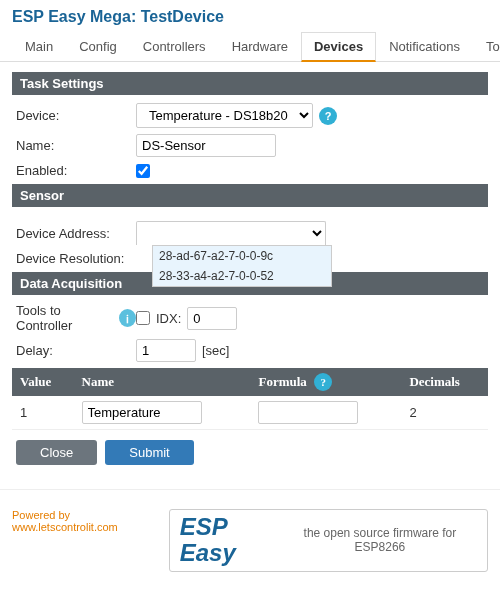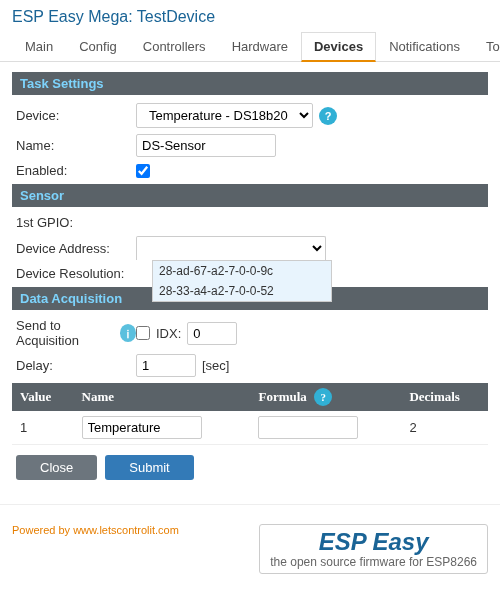--- a/index.html
+++ b/index.html
@@ -13,21 +13,21 @@
     }
     
     #app-header {
       background: #fff;
       padding: 8px 12px 0 12px;
       border-bottom: 1px solid #ddd;
     }
     #app-title {
       color: #1a6496;
       font-size: 16px;
-      font-weight: normal;
+      font-weight: bold;
       margin-bottom: 6px;
     }
     #nav-bar {
       display: flex;
       gap: 0;
     }
     .nav-tab {
       padding: 6px 12px;
       cursor: pointer;
       color: #555;
@@ -43,21 +43,21 @@
       background: #fff;
       font-weight: bold;
       border-bottom: 2px solid #e88a00;
     }
     
     #main-content {
       padding: 10px 12px;
     }
     .section-header {
       background: #5a6268;
-      color: #7dd3fc;
+      color: #ffffff;
       font-weight: bold;
       padding: 4px 8px;
       margin-bottom: 8px;
       font-size: 13px;
     }
     .form-row {
       display: flex;
       align-items: center;
       margin-bottom: 6px;
       padding: 0 4px;
@@ -169,21 +169,21 @@
       padding: 19px 12px;
       border-top: 1px solid #eee;
       margin-top: 4px;
     }
     #powered-by {
       font-size: 11px;
       color: #e67e00;
     }
     #esp-easy-logo {
       display: flex;
-      flex-direction: column;
+      flex-direction: row;
       align-items: center;
       border: 1px solid #ccc;
       padding: 4px 10px;
       border-radius: 3px;
       min-width: 130px;
     }
     #esp-easy-logo-text {
       font-size: 24px;
       font-weight: bold;
       font-style: italic;
@@ -259,21 +259,20 @@
       <div class="form-control-area">
         <input type="checkbox" checked="" style="">
       </div>
     </div>
   </div>
 
   <div class="section-wrapper">
     <div class="section-header">Sensor</div>
 
     <div class="form-row">
-      <div class="form-label">1st GPIO:</div>
     </div>
 
     <div class="form-row">
       <div class="form-label">Device Address:</div>
       <div class="form-control-area">
         <div class="dropdown-container">
           <select style="width:190px; border-bottom:none; border-radius:2px 2px 0 0;">
             <option value=""></option>
           </select>
           <div class="dropdown-options">
@@ -289,21 +288,21 @@
       <div class="form-control-area">
       </div>
     </div>
   </div>
 
   <div class="section-wrapper">
     <div class="section-header">Data Acquisition</div>
 
     <div class="form-row">
       <div class="form-label" style="display:flex;align-items:center;gap:4px;">
-        <span>Send to Acquisition</span>
+        <span>Tools to Controller</span>
         <span class="help-icon" style="background:#5bc0de;">ℹ</span>
       </div>
       <div class="form-control-area idx-row">
         <input type="checkbox" style="">
         <span class="idx-label">IDX:</span>
         <input type="text" class="idx-input" value="0" style="">
       </div>
     </div>
 
     <div class="form-row">

